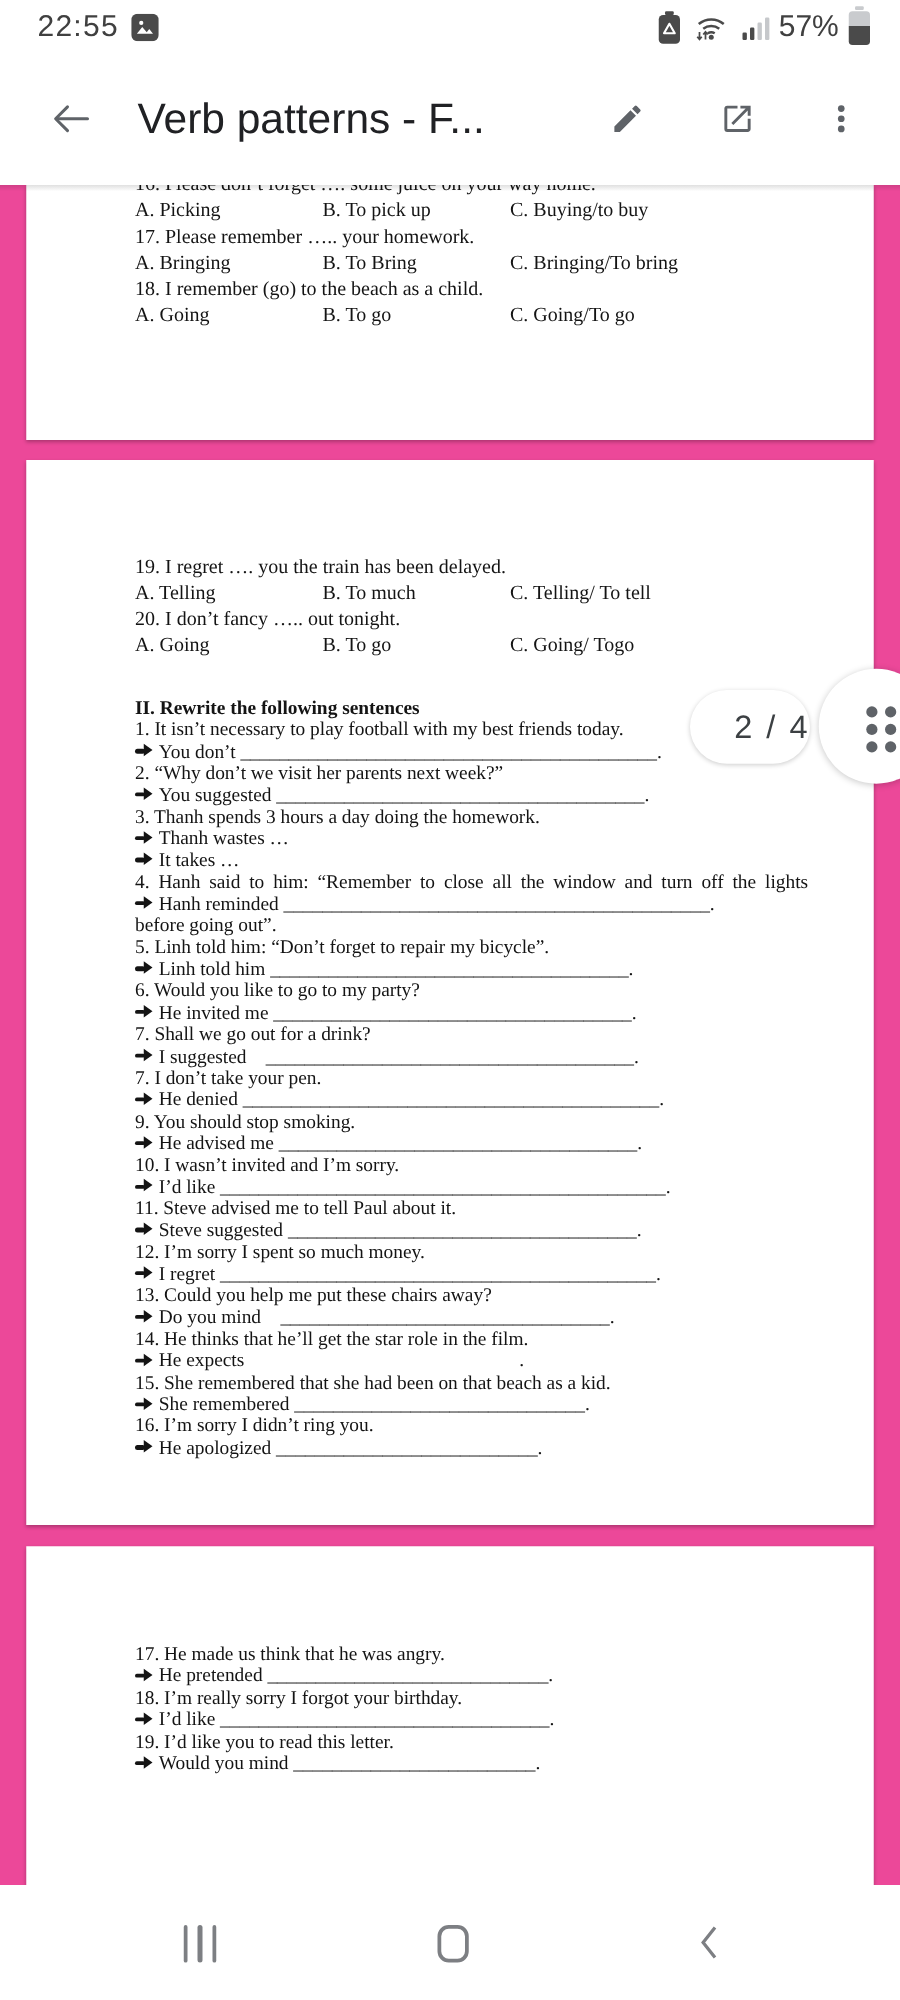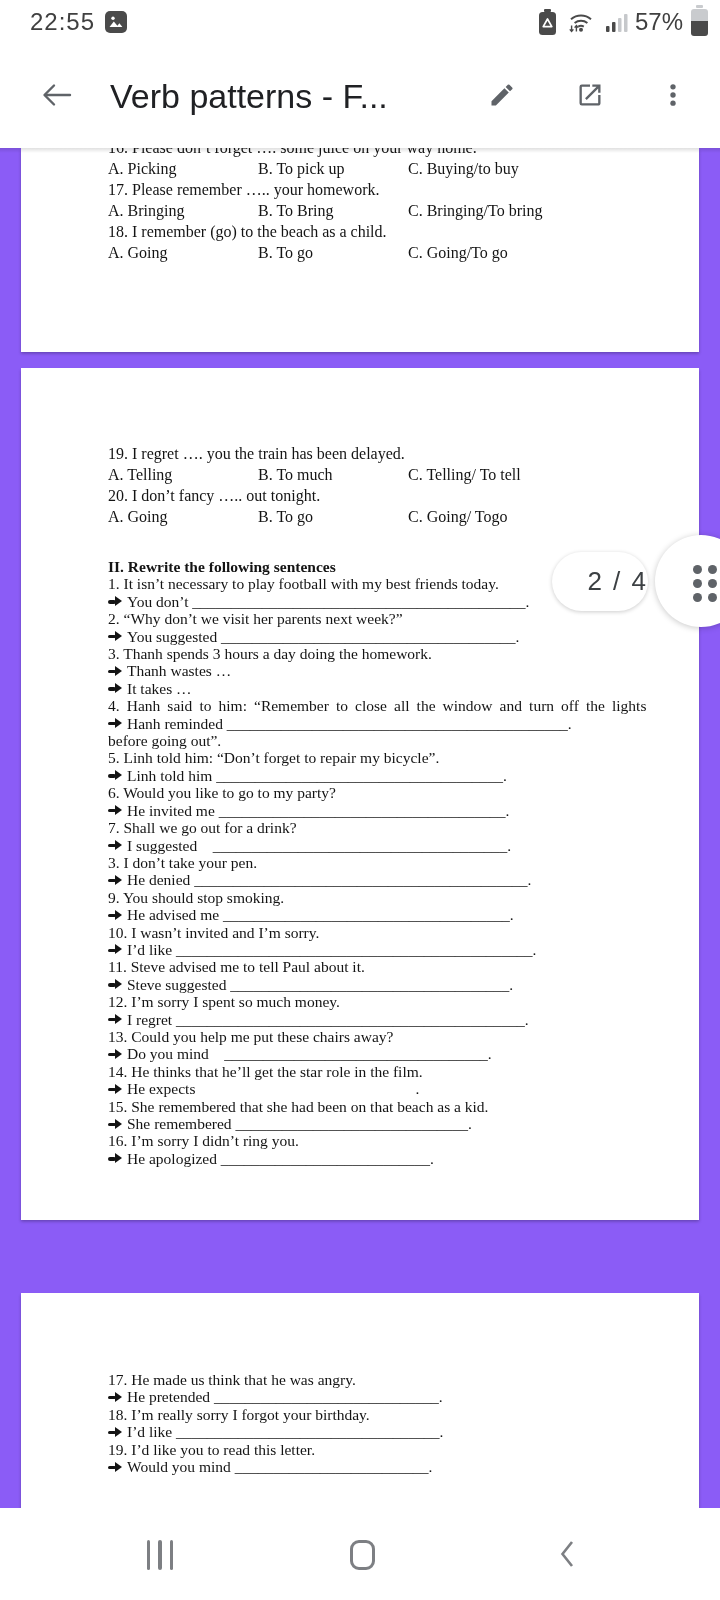--- a/index.html
+++ b/index.html
@@ -1,43 +1,43 @@
 <!DOCTYPE html>
 <html><head>
 <meta charset="utf-8">
 <style>
   html,body{margin:0;padding:0}
   body{position:relative;width:720px;height:1600px;background:#fff;overflow:hidden;
        font-family:"Liberation Sans",sans-serif;}
 
   
   .status{position:absolute;top:0;left:0;width:720px;height:44px;display:flex;align-items:center;
-          padding:0 12px 0 30px;box-sizing:border-box;color:#404040}
+          padding:0 24px 0 30px;box-sizing:border-box;color:#404040}
   .time{font-size:24px;letter-spacing:1px;color:#404040}
   .s-ic{display:flex;align-items:center;margin-left:10px}
   .s-spacer{flex:1}
   .pct{font-size:24px;color:#404040;margin:0 5px 0 6px}
   .batt{width:17px;height:27px;border-radius:3px;position:relative;margin-left:3px;
         background:linear-gradient(to top,#4a4a4a 55%,#c9cbce 55%)}
   .batt::before{content:"";position:absolute;top:-4px;left:5px;width:7px;height:3px;background:#c9cbce;border-radius:1px}
 
   
   .hbtn{position:absolute;top:74px;width:44px;height:44px;display:flex;align-items:center;justify-content:center;
         background:none;border:none;padding:0;cursor:pointer}
   .title{position:absolute;left:110px;top:96px;transform:translateY(-50%);font-size:34px;color:#202124;white-space:nowrap}
 
   
-  .doc{position:absolute;top:148px;left:0;width:720px;height:1360px;background:#8b5cf6;overflow:hidden}
+  .doc{position:absolute;top:148px;left:0;width:720px;height:1360px;background:#ec4899;overflow:hidden}
   .doc::before{content:"";position:absolute;top:0;left:0;right:0;height:5px;z-index:6;
                background:linear-gradient(rgba(0,0,0,.12),rgba(0,0,0,0))}
   .page{position:absolute;left:21px;width:678px;background:#fff;box-shadow:0 1.5px 3px rgba(0,0,0,.28);
         overflow:hidden;box-sizing:border-box}
   #page1{top:0;height:204px}
   #page2{top:220px;height:852px}
-  #page3{top:1145px;height:271px}
+  #page3{top:1089px;height:271px}
   .pgc{padding-left:87px;padding-right:18px;font-family:"Liberation Serif",serif;color:#141414}
   #p1c{padding-top:0;font-size:16px}
   #p2a{padding-top:75px;font-size:16px}
   #p1c .ln,#p2a .ln{line-height:21px;white-space:pre}
   #p1c .clip{margin-top:-11px}
   #p2b{margin-top:31px;font-size:15.5px}
   #p3c{padding-top:78px;font-size:15.5px}
   #p2b .ln,#p3c .ln{line-height:17.4px;white-space:pre}
   .bold{font-weight:bold}
   .just{word-spacing:3.2px}
@@ -176,21 +176,21 @@
         <div class="ln arrow"><span class="arw"></span>It takes …</div>
         <div class="ln just">4. Hanh said to him: “Remember to close all the window and turn off the lights</div>
         <div class="ln arrow"><span class="arw"></span>Hanh reminded ____________________________________________.</div>
         <div class="ln text">before going out”.</div>
         <div class="ln text">5. Linh told him: “Don’t forget to repair my bicycle”.</div>
         <div class="ln arrow"><span class="arw"></span>Linh told him _____________________________________.</div>
         <div class="ln text">6. Would you like to go to my party?</div>
         <div class="ln arrow"><span class="arw"></span>He invited me _____________________________________.</div>
         <div class="ln text">7. Shall we go out for a drink?</div>
         <div class="ln arrow"><span class="arw"></span>I suggested    ______________________________________.</div>
-        <div class="ln text">3. I don’t take your pen.</div>
+        <div class="ln text">7. I don’t take your pen.</div>
         <div class="ln arrow"><span class="arw"></span>He denied ___________________________________________.</div>
         <div class="ln text">9. You should stop smoking.</div>
         <div class="ln arrow"><span class="arw"></span>He advised me _____________________________________.</div>
         <div class="ln text">10. I wasn’t invited and I’m sorry.</div>
         <div class="ln arrow"><span class="arw"></span>I’d like ______________________________________________.</div>
         <div class="ln text">11. Steve advised me to tell Paul about it.</div>
         <div class="ln arrow"><span class="arw"></span>Steve suggested ____________________________________.</div>
         <div class="ln text">12. I’m sorry I spent so much money.</div>
         <div class="ln arrow"><span class="arw"></span>I regret _____________________________________________.</div>
         <div class="ln text">13. Could you help me put these chairs away?</div>

